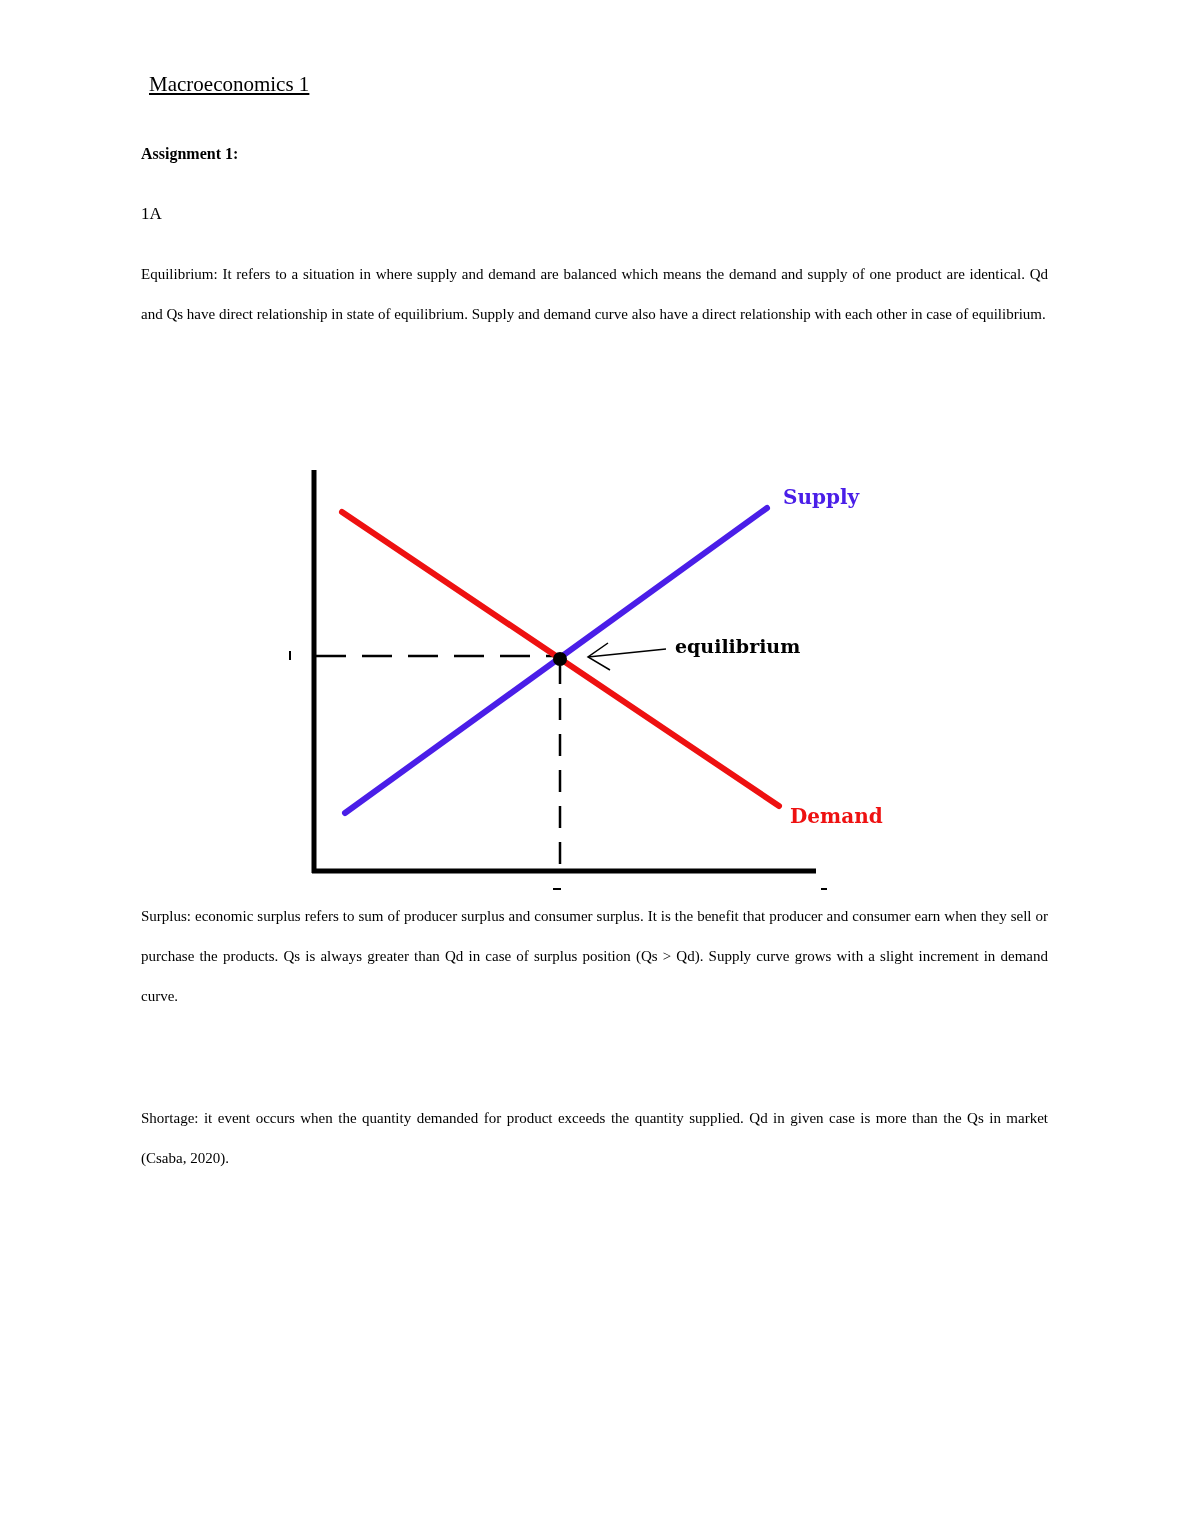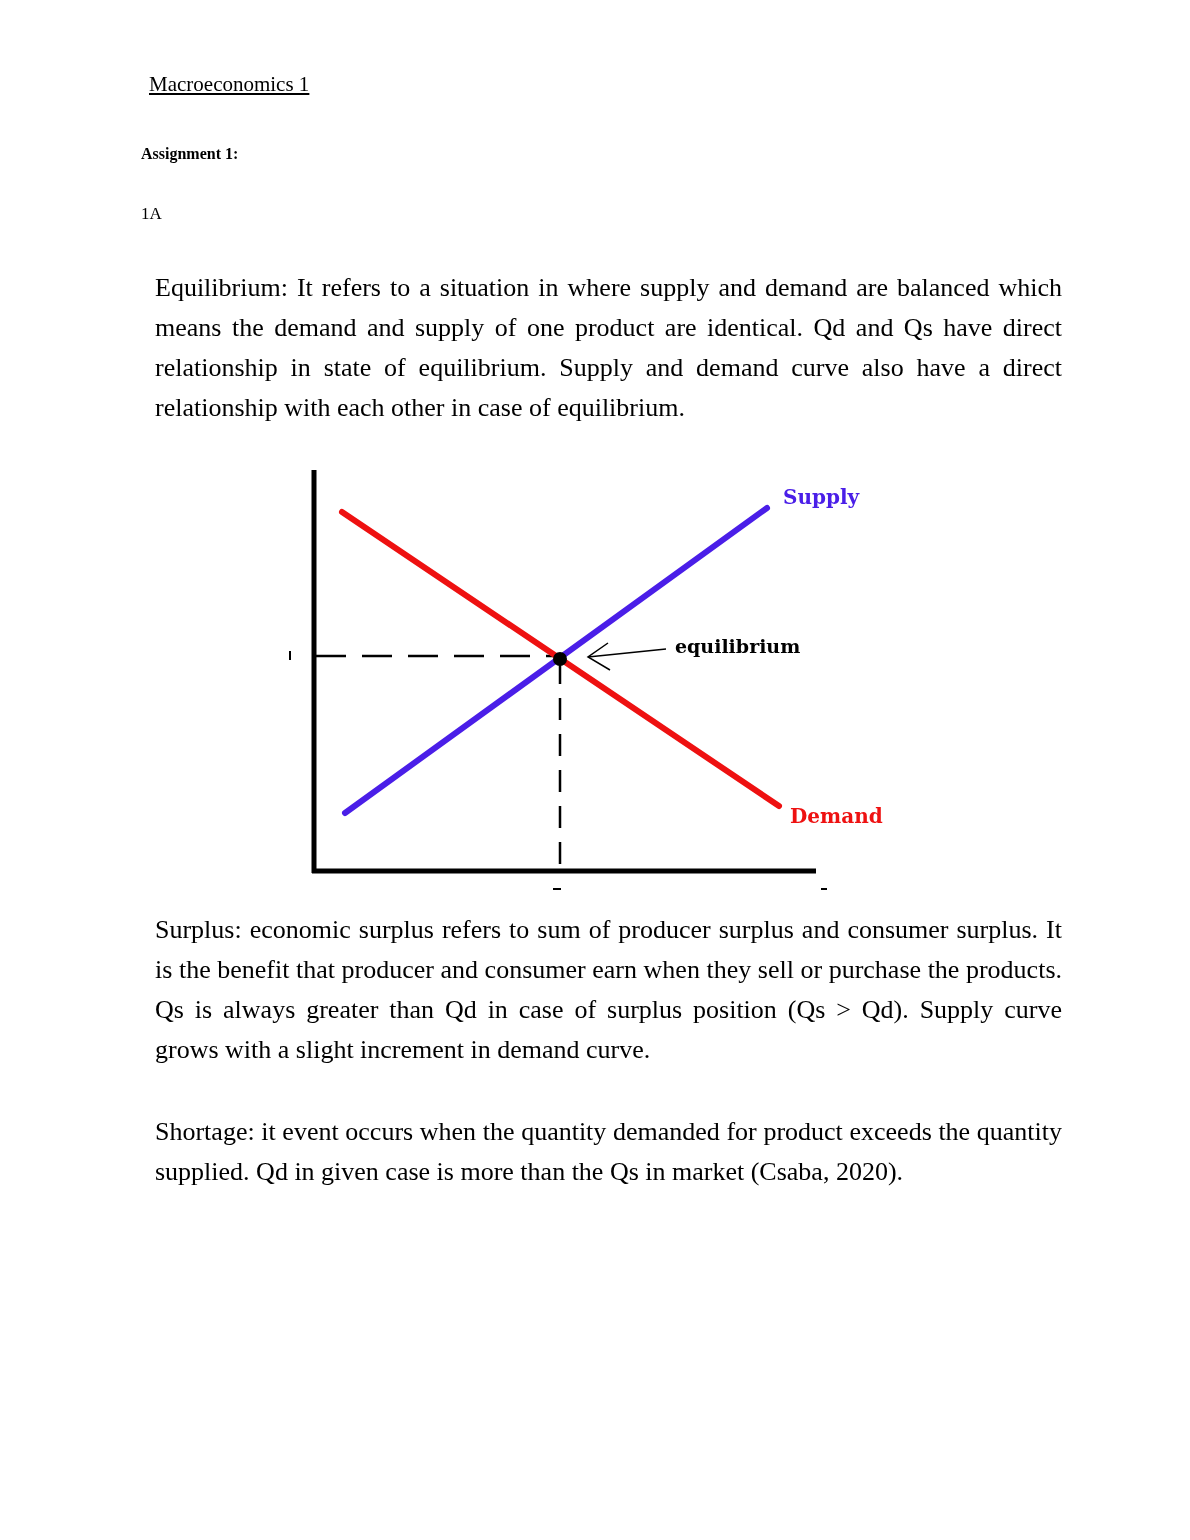--- a/index.html
+++ b/index.html
@@ -2,22 +2,22 @@
 <html><head>
 <meta charset="utf-8">
 <style>
   html, body { margin: 0; padding: 0; background: #ffffff; }
   body { width: 1190px; height: 1540px; position: relative; overflow: hidden;
          font-family: "Liberation Serif", serif; color: #000; }
   .page { position: absolute; left: 141px; top: 0; width: 907px; }
   .header { position: absolute; top: 70px; left: 8px; font-size: 21px; line-height: 28px; text-decoration: underline; }
   .heading { position: absolute; top: 140px; left: 0; font-size: 16px; font-weight: bold; line-height: 28px; }
   .sub { position: absolute; top: 200px; left: 0; font-size: 17px; line-height: 28px; }
-  .para { position: absolute; left: 0; width: 907px; font-size: 26px; line-height: 40px;
-          text-align: justify; margin: 14px; }
+  .para { position: absolute; left: 0; width: 907px; font-size: 15px; line-height: 40px;
+          text-align: justify; margin: 0; }
   .p1 { top: 254px; }
   .p2 { top: 896px; }
   .p3 { top: 1098px; }
   .chart { position: absolute; left: 285px; top: 462px; width: 620px; height: 430px; }
   .chart svg { display: block; }
 </style>
 </head>
 <body>
 
 <div class="page">

